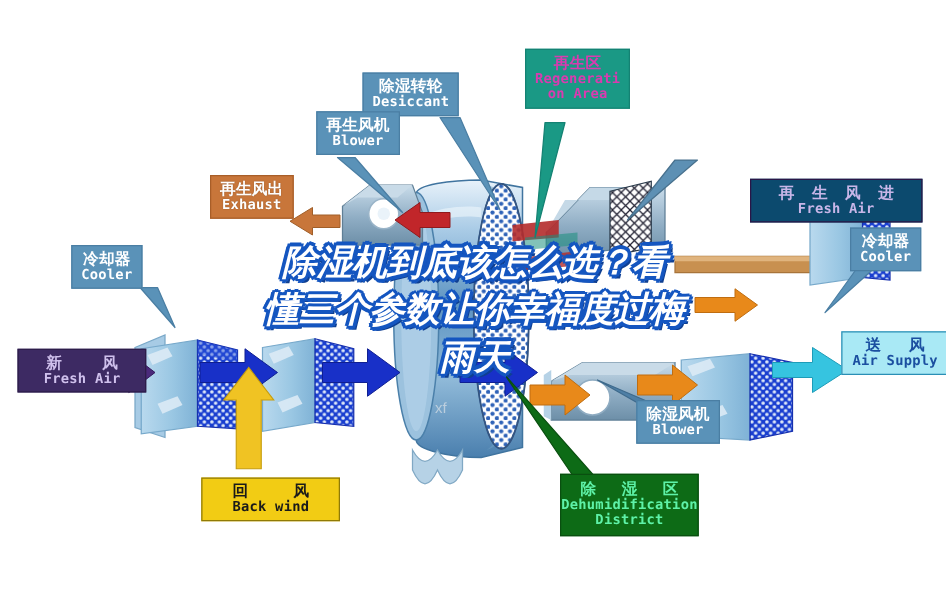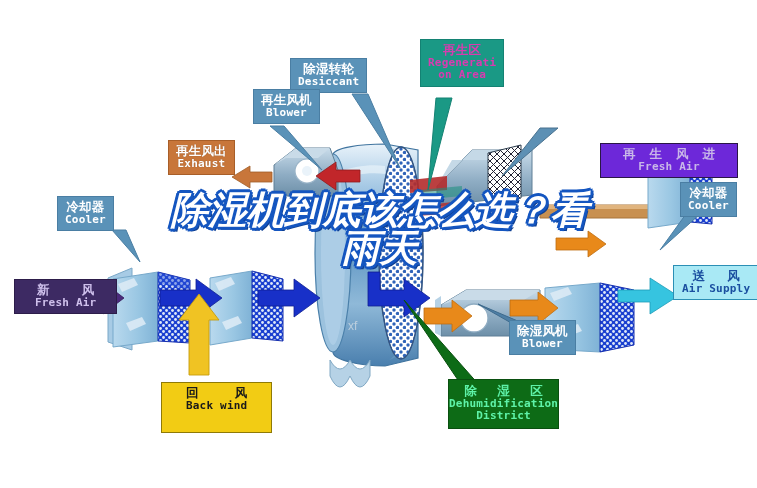--- a/index.html
+++ b/index.html
@@ -38,41 +38,41 @@
     font-weight: bold;
     font-family: "DejaVu Sans Mono", monospace;
   }
 
   
   .b-steel  { background:#5a92b8; color:#ffffff; border:1px solid #4a7ea3; padding:3px 7px 4px; }
   .b-steel2 { background:#5d90b4; color:#f2f8fc; border:1px solid #48718e; padding:3px 7px 4px; }
   .b-orange { background:#c8763a; color:#ffffff; border:1px solid #a85e28; padding:3px 7px 4px;
               text-shadow: 0 0 1px rgba(0,0,0,.35); }
   .b-teal   { background:#1a9985; color:#d93bb0; border:1px solid #148273; padding:3px 7px 4px; }
-  .b-purple { background:#6d28d9; color:#c8b6e8; border:1px solid #2a1647; padding:3px 8px 4px; }
+  .b-purple { background:#0c4a6e; color:#c8b6e8; border:1px solid #2a1647; padding:3px 8px 4px; }
   .b-purple2{ background:#3d2a63; color:#cfc0ec; border:1px solid #2d1d4a; padding:3px 8px 4px; }
   .b-cyan   { background:#a9e9f5; color:#1b4fa0; border:1px solid #2b8fb5; padding:3px 8px 4px; }
-  .b-yellow { background:#f2cc14; color:#1a1a1a; border:1px solid #8f7a06; padding:3px 8px 20px; }
+  .b-yellow { background:#f2cc14; color:#1a1a1a; border:1px solid #8f7a06; padding:3px 8px 4px; }
   .b-green  { background:#0d6b16; color:#5ef2a8; border:1px solid #0a4f10; padding:4px 0 5px; }
   .b-green .en { font-size:11px; }
   .b-green .cn { letter-spacing: 8px; padding-left: 8px; }
   .b-purple .cn, .b-purple2 .cn { letter-spacing: 14px; padding-left: 14px; }
   .b-cyan .cn { letter-spacing: 9px; padding-left: 9px; }
   .b-yellow .cn { letter-spacing: 16px; padding-left: 16px; }
 
   
   #headline {
     position: absolute;
     left: 112px; top: 191px;
     width: 535px;
     z-index: 60;
     text-align: center;
     font-family: "DejaVu Sans", sans-serif;
     font-weight: bold;
-    font-size: 38px;
+    font-size: 28px;
     line-height: 38px;
     color: #ffffff;
     font-style: italic;
     letter-spacing: 0px;
     text-shadow:
       -2px 0 0 #1556c0,  2px 0 0 #1556c0,
        0 -2px 0 #1556c0,  0 2px 0 #1556c0,
       -2px -2px 0 #1556c0, 2px -2px 0 #1556c0,
       -2px 2px 0 #1556c0,  2px 2px 0 #1556c0,
       -3px 0 0 #1556c0,  3px 0 0 #1556c0,
@@ -337,16 +337,17 @@
   </div>
 
   <div class="label-box b-green" style="left:448px; top:379px;">
     <span class="cn">除 湿 区</span>
     <span class="en">Dehumidification</span>
     <span class="en">District</span>
   </div>
 
   <div id="headline">
     <span class="hl-line">除湿机到底该怎么选？看</span>
+    <span class="hl-line">懂三个参数让你幸福度过梅</span>
     <span class="hl-line">雨天</span>
   </div>
 
 </div>
 
 </body></html>

